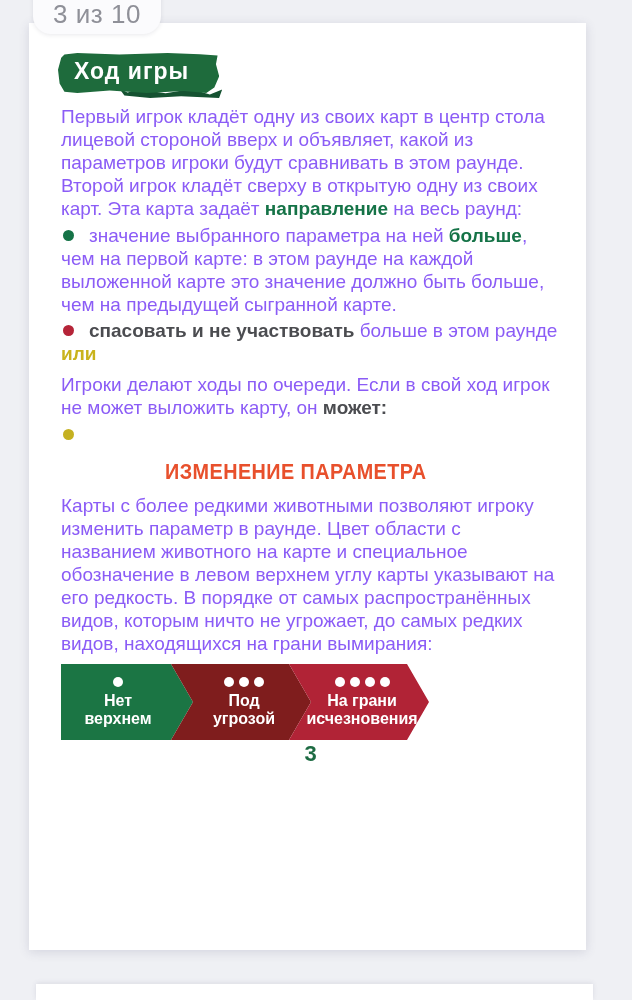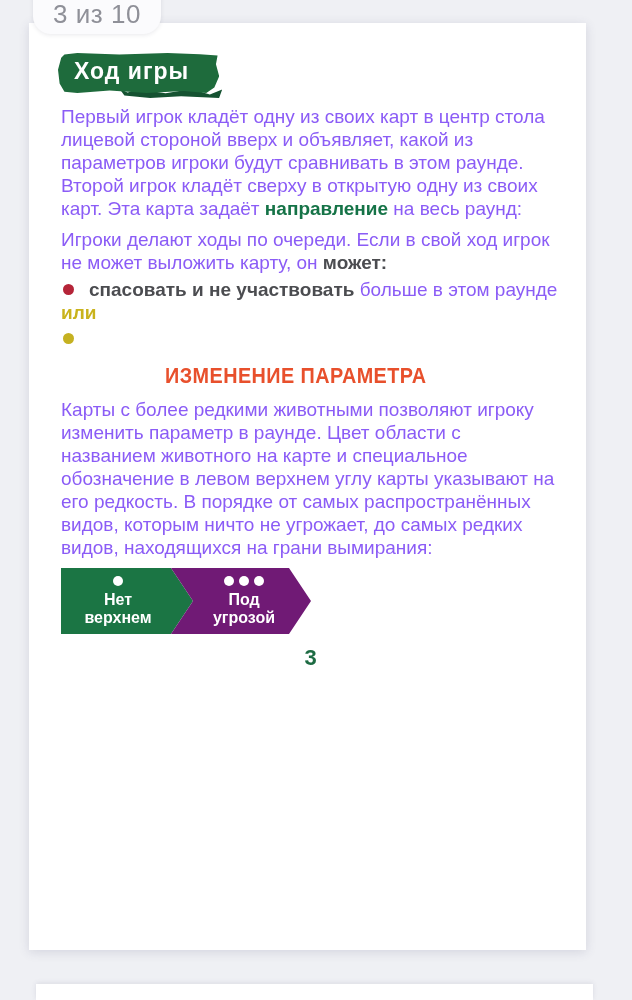--- a/index.html
+++ b/index.html
@@ -63,21 +63,21 @@
   .run-plain{color:#8b5cf6;}
   .run-bold{color:#4b4c50;font-weight:bold;}
   .run-green{color:#157347;font-weight:bold;text-align:center;}
   .run-yellow{color:#c9b31c;font-weight:bold;}
   .run-red{color:#c64b5e;}
   .run-orange-h{color:#e8502c;font-weight:bold;font-size:22px;letter-spacing:.5px;}
 
   
   .rarity{display:flex;margin-top:9px;height:66px;}
   .seg{
-    position:relative;height:66px;flex:0 0 auto;
+    position:relative;height:76px;flex:0 0 auto;
     display:flex;flex-direction:column;align-items:center;justify-content:center;
     color:#fff;font-weight:bold;font-size:16px;
     text-align:center;box-sizing:border-box;
     clip-path:polygon(0 0,calc(100% - 22px) 0,100% 50%,calc(100% - 22px) 100%,0 100%,22px 50%);
     margin-left:-22px;
   }
   .seg-first{
     clip-path:polygon(0 0,calc(100% - 22px) 0,100% 50%,calc(100% - 22px) 100%,0 100%);
     margin-left:0;
   }
@@ -102,43 +102,54 @@
   <div class="page-card">
     <div class="card-inner">
 
       <div class="banner-wrap">
         <div class="banner-under"></div>
         <div class="banner">Ход игры</div>
       </div>
 
       <div class="content">
           <p class="block block-p"><span><span class="run run-plain">Первый игрок кладёт одну из своих карт в центр стола лицевой стороной вверх и объявляет, какой из параметров игроки будут сравнивать в этом раунде. Второй игрок кладёт сверху в открытую одну из своих карт. Эта карта задаёт </span><span class="run run-green">направление</span><span class="run run-plain"> на весь раунд:</span></span></p>
+          <p class="block block-bullet"><span class="bdot" style="background: rgb(21, 115, 71);"></span><span><span class="run run-plain">значение выбранного параметра на ней </span><span class="run run-green">больше</span><span class="run run-plain">, чем на первой карте: в этом раунде на каждой выложенной карте это значение должно быть больше, чем на предыдущей сыгранной карте.</span></span></p>
+          <p class="block block-bullet"><span class="bdot" style="background: rgb(181, 36, 56);"></span><span><span class="run run-bold">спасовать и не участвовать</span><span class="run run-plain"> больше в этом раунде </span><span class="run run-yellow">или</span></span></p>
           <p class="block block-p"><span><span class="run run-plain">Игроки делают ходы по очереди. Если в свой ход игрок не может выложить карту, он </span><span class="run run-bold">может:</span></span></p>
-          <p class="block block-bullet"><span class="bdot" style="background: rgb(181, 36, 56);"></span><span><span class="run run-bold">спасовать и не участвовать</span><span class="run run-plain"> больше в этом раунде </span><span class="run run-yellow">или</span></span></p>
           <p class="block block-bullet"><span class="bdot" style="background: rgb(197, 177, 33);"></span></p>
           <div class="block block-h2"><span class="h2-inner"><span class="run run-orange-h">ИЗМЕНЕНИЕ ПАРАМЕТРА</span></span></div>
           <p class="block block-p"><span><span class="run run-plain">Карты с более редкими животными позволяют игроку изменить параметр в раунде. Цвет области с названием животного на карте и специальное обозначение в левом верхнем углу карты указывают на его редкость. В порядке от самых распространённых видов, которым ничто не угрожает, до самых редких видов, находящихся на грани вымирания:</span></span></p>
         </div>
 
       <div class="rarity">
           <div class="seg seg-first" style="background: rgb(27, 117, 68);">
             <div class="dots">
               <span class="wdot"></span>
             </div>
             <div class="seg-line">Нет</div>
             <div class="seg-line">верхнем</div>
           </div>
-          <div class="seg" style="background: #701a75;">
+          <div class="seg" style="background: #7f1d1d;">
             <div class="dots">
               <span class="wdot"></span>
               <span class="wdot"></span>
               <span class="wdot"></span>
             </div>
             <div class="seg-line">Под</div>
             <div class="seg-line">угрозой</div>
+          </div>
+          <div class="seg" style="background: rgb(177, 35, 54);">
+            <div class="dots">
+              <span class="wdot"></span>
+              <span class="wdot"></span>
+              <span class="wdot"></span>
+              <span class="wdot"></span>
+            </div>
+            <div class="seg-line">На грани</div>
+            <div class="seg-line">исчезновения</div>
           </div>
         </div>
 
       <div class="page-num">3</div>
 
     </div>
   </div>
 
   <div class="page-indicator">3 из 10</div>
 

